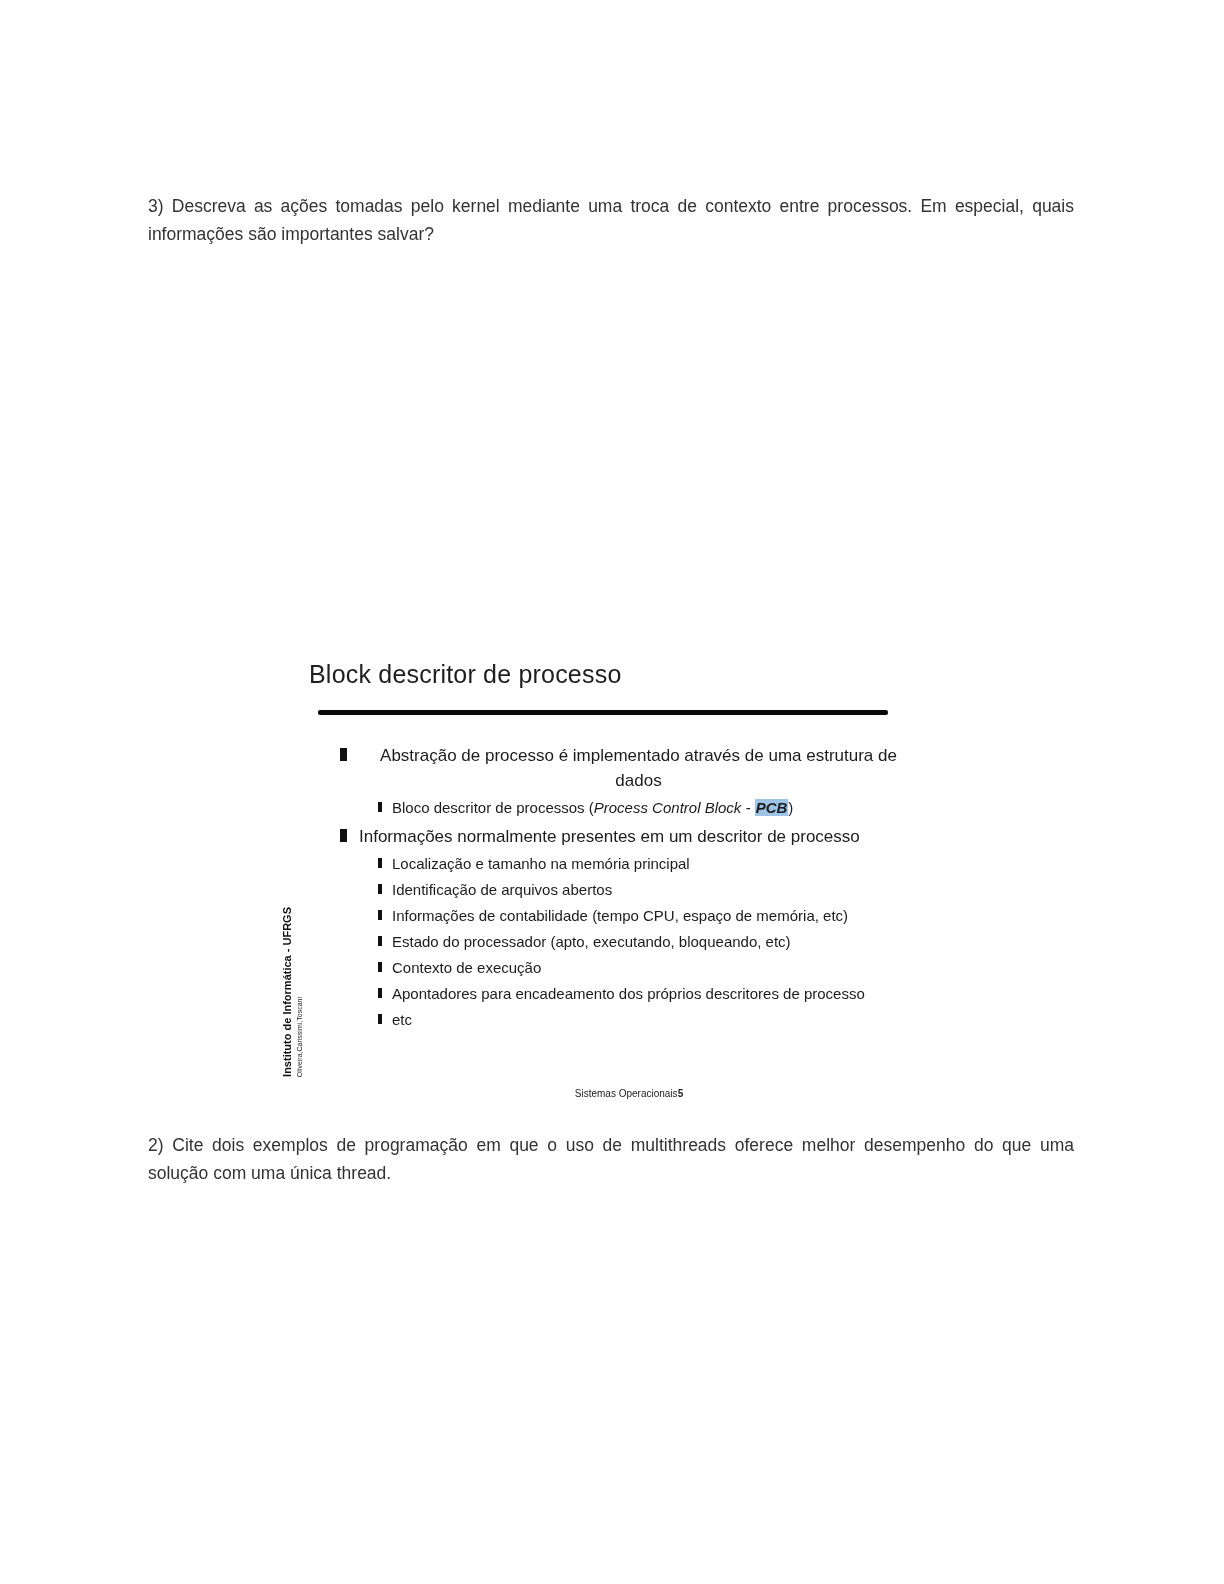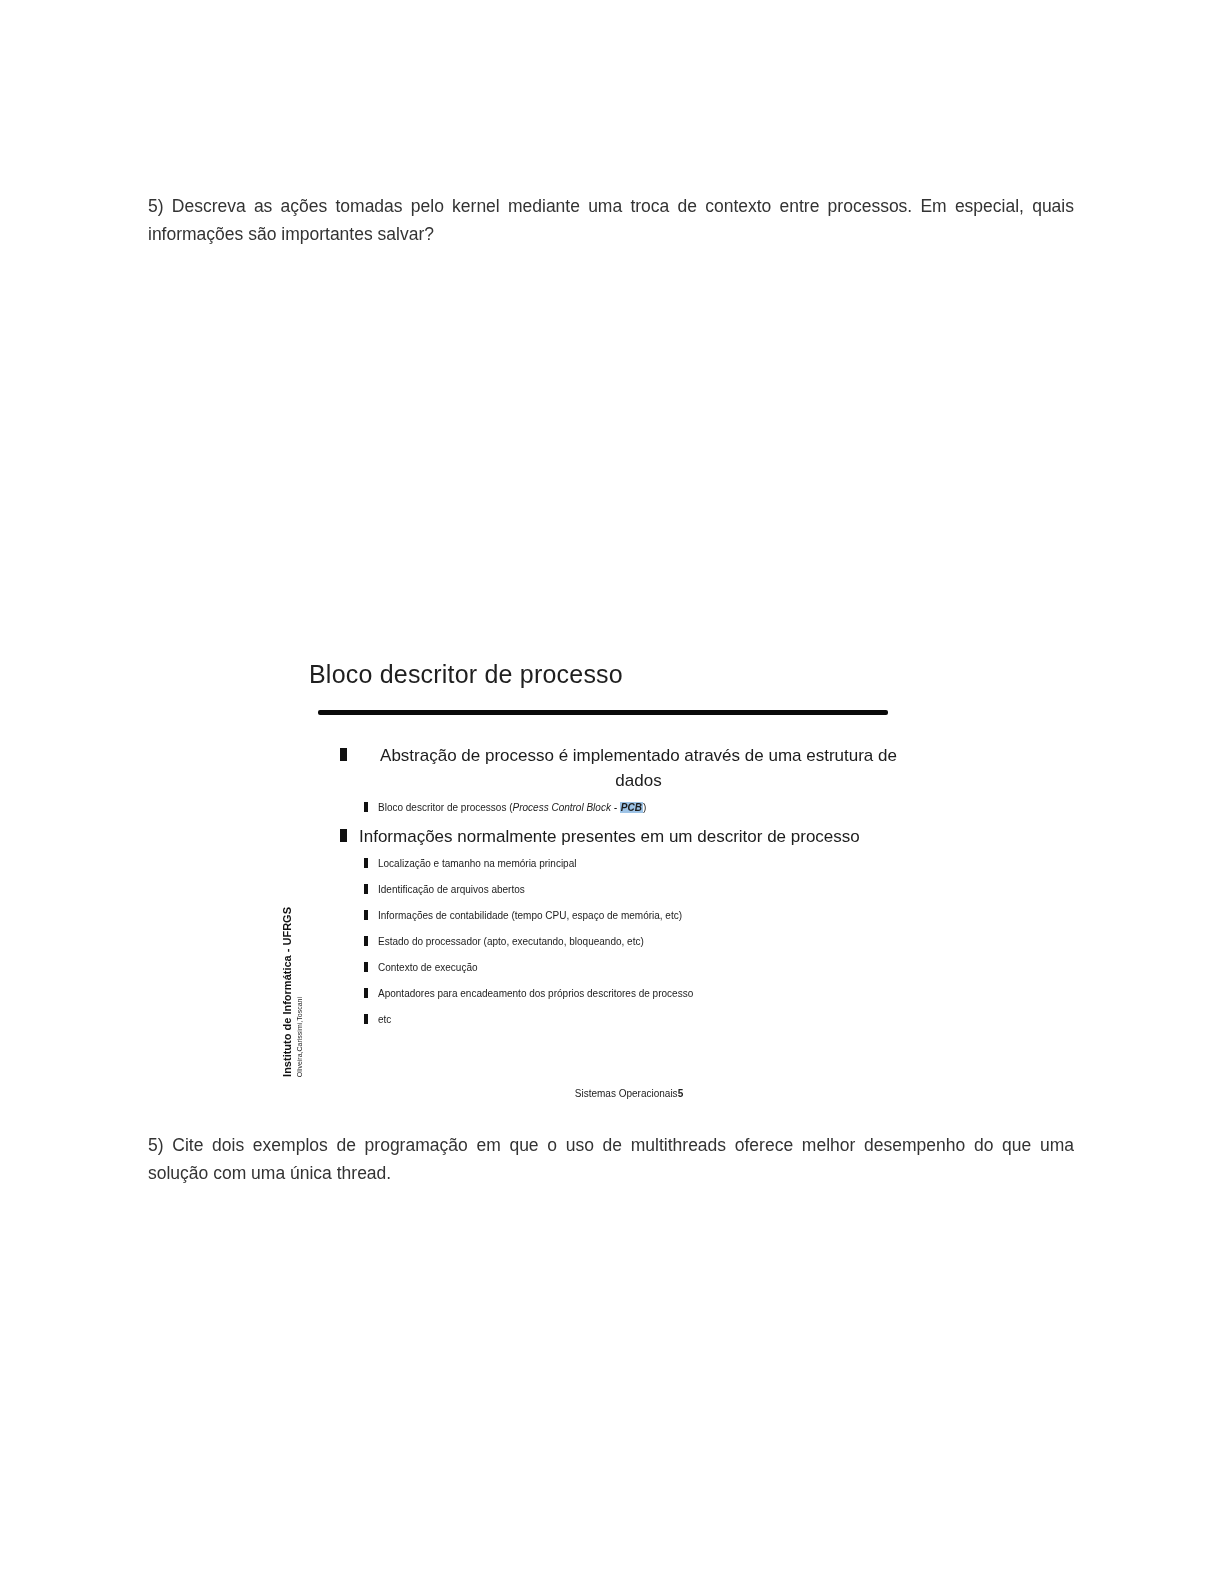--- a/index.html
+++ b/index.html
@@ -71,25 +71,25 @@
     align-items: flex-start;
   }
   .row.l1 {
     font-size: 17px;
     line-height: 25px;
     color: #1c1c1c;
     gap: 12px;
     margin-bottom: 5px;
   }
   .row.l2 {
-    font-size: 10px;
+    font-size: 15px;
     line-height: 20px;
     color: #1c1c1c;
     gap: 10px;
-    margin-left: 24px;
+    margin-left: 38px;
     margin-bottom: 6px;
   }
 
   .m1 {
     flex: 0 0 auto;
     width: 7px;
     height: 13px;
     margin-top: 5px;
     background: #111111;
   }
@@ -144,25 +144,25 @@
     font-size: 10px;
     color: #222222;
   }
   .pgnum { font-weight: bold; }
 </style>
 </head>
 <body>
 
 <div>
 
-  <p class="question q1">5) Descreva as ações tomadas pelo kernel mediante uma troca de contexto entre processos. Em especial, quais informações são importantes salvar?</p>
+  <p class="question q1">3) Descreva as ações tomadas pelo kernel mediante uma troca de contexto entre processos. Em especial, quais informações são importantes salvar?</p>
 
   <div class="slide">
 
-    <h1 class="slide-title">Bloco descritor de processo</h1>
+    <h1 class="slide-title">Block descritor de processo</h1>
 
     <div class="title-rule"></div>
 
     <div class="bullets">
 
       <div class="row l1">
         <span class="m1"></span>
         <span>Abstração de processo é implementado através de uma estrutura de dados</span>
       </div>
 
@@ -219,15 +219,15 @@
       <span class="vtext authors">Oliveira,Carissimi,Toscani</span>
     </div>
 
     <div class="slide-footer">
       <span>Sistemas Operacionais</span>
       <span class="pgnum">5</span>
     </div>
 
   </div>
 
-  <p class="question q2">5) Cite dois exemplos de programação em que o uso de multithreads oferece melhor desempenho do que uma solução com uma única thread.</p>
+  <p class="question q2">2) Cite dois exemplos de programação em que o uso de multithreads oferece melhor desempenho do que uma solução com uma única thread.</p>
 
 </div>
 
 </body></html>

